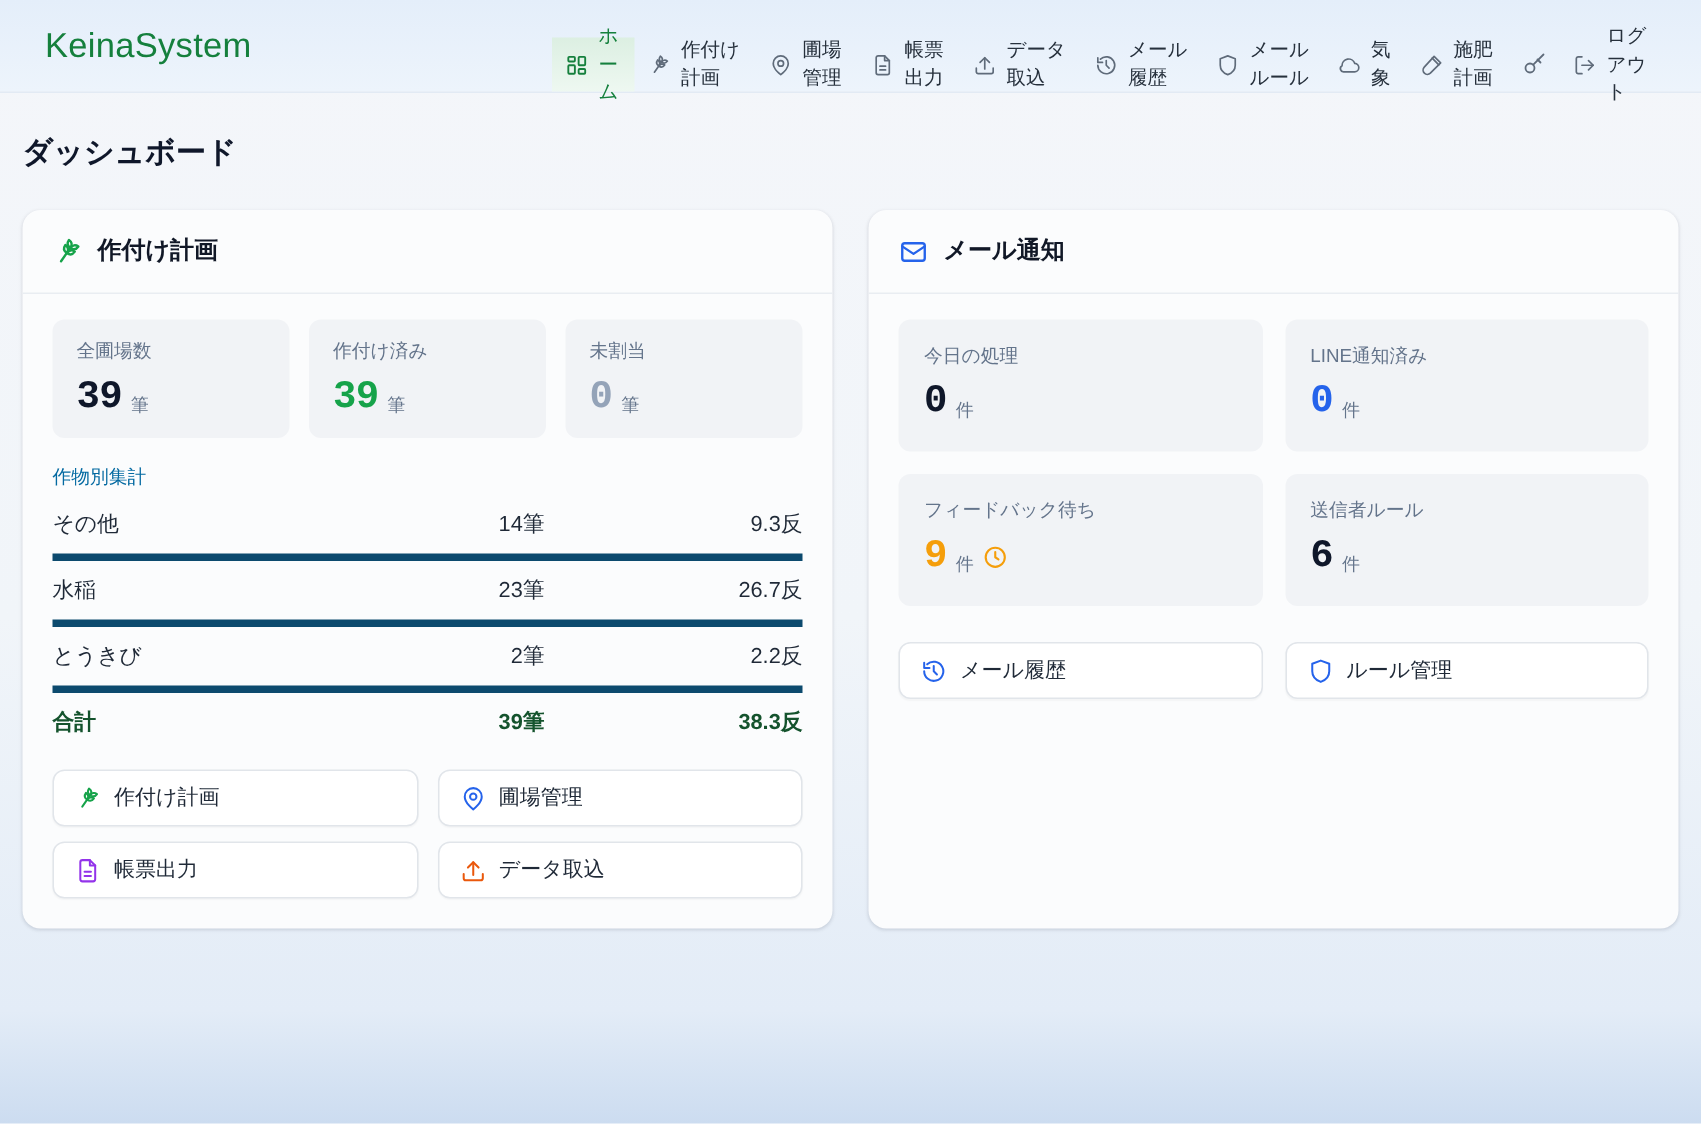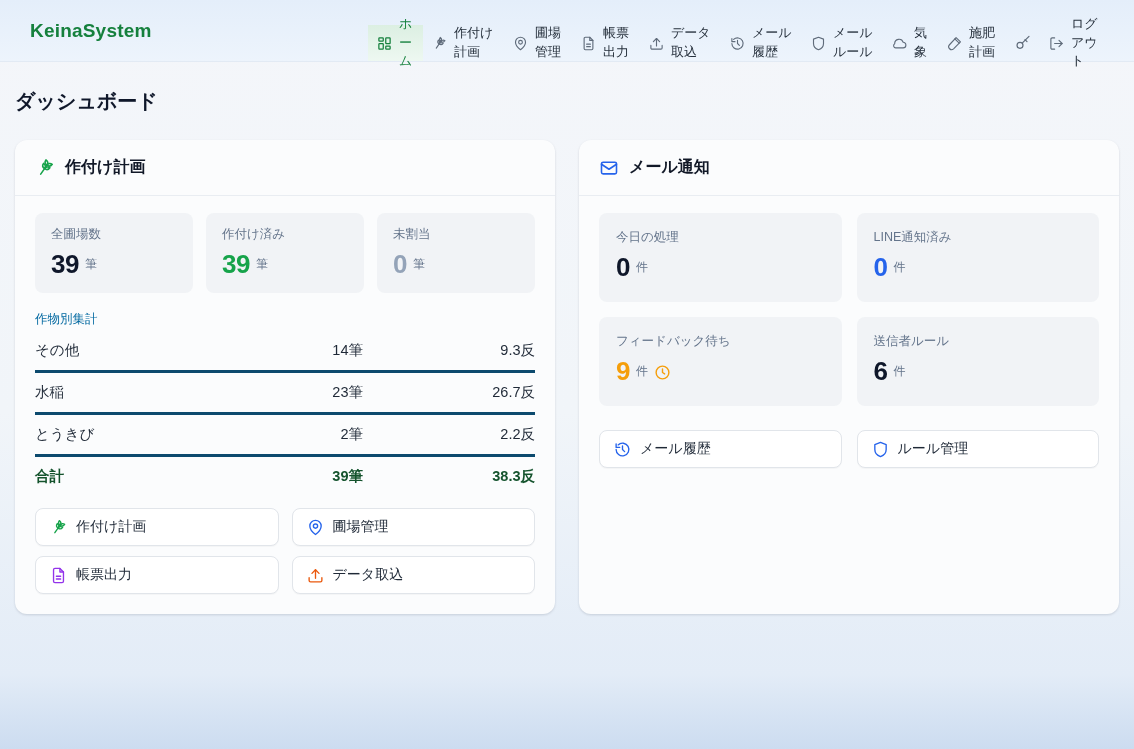--- a/index.html
+++ b/index.html
@@ -15,21 +15,21 @@
   
   .topbar {
     height:62px;
     background: linear-gradient(180deg,#e4eefa 0%, #edf4fc 100%);
     border-bottom:1px solid #e2eaf4;
     display:flex; align-items:stretch;
     padding:0 26px 0 30px;
   }
   .brand {
     align-self:center;
-    font-size:19px; font-weight:700; color:#15803d;
+    font-size:23px; font-weight:400; color:#15803d;
     letter-spacing:.2px; cursor:pointer; white-space:nowrap;
   }
   .nav { flex:1; display:flex; justify-content:flex-end; align-items:stretch; margin-left:14px;margin-top:25px; }
   .nav-item {
     display:flex; align-items:center; gap:7px;
     font-size:13px; color:#26303c; cursor:pointer; padding:0 9px;
     line-height:1.45;
   }
   .nav-item .nicon { color:#5f6b7a; flex:none; }
   .nav-item .nlbl { line-break:anywhere; word-break:break-all; }
@@ -61,34 +61,34 @@
     background:#fff; border:1px solid #d6dbe2; border-radius:8px;
     padding:7px 12px; font-size:14px; color:#111827; cursor:pointer;
   }
 
   
   .stats-3 { display:grid; grid-template-columns:repeat(3,1fr); gap:13px; }
   .stats-2 { display:grid; grid-template-columns:repeat(2,1fr); gap:15px; }
   .statbox { background:#f1f3f6; border-radius:8px; padding:13px 16px; }
   .statbox.tall { padding:16px 17px 19px; }
   .stat-label { font-size:12.5px; color:#64748b; }
-  .stat-val-row { margin-top:6px; display:flex; align-items:center; gap:6px; }
+  .stat-val-row { margin-top:6px; display:flex; align-items:flex-end; gap:6px;font-family:Liberation Mono, monospace; }
   .stat-value { font-size:26px; font-weight:700; color:#0f172a; letter-spacing:-.5px; }
   .stat-unit { font-size:12px; color:#64748b; }
   .c-green  { color:#16a34a; }
   .c-muted  { color:#94a3b8; }
   .c-blue   { color:#2563eb; }
   .c-orange { color:#f59e0b; }
   .inline-clock { color:#f59e0b; align-self:center; transform:translateY(1px); }
 
   
   .section-label { margin:18px 0 3px; font-size:12.5px; color:#0369a1; }
   .crop-row {
     display:flex; align-items:center;
-    padding:10px 0; border-bottom:3px solid #0c4a6e;
+    padding:10px 0; border-bottom:5px solid #0c4a6e;
     font-size:14.5px; color:#1f2937;
   }
   .crop-name { flex:1; }
   .crop-count { width:95px; text-align:right; }
   .crop-area { width:172px; text-align:right; }
   .crop-row.total { font-weight:700; color:#14532d; border-bottom:none; padding-bottom:6px;justify-content:center; }
 
   
   .actions { margin-top:16px; display:grid; grid-template-columns:1fr 1fr; gap:10px 13px; }
   .actions.wide-gap { gap:15px; margin-top:24px; }

